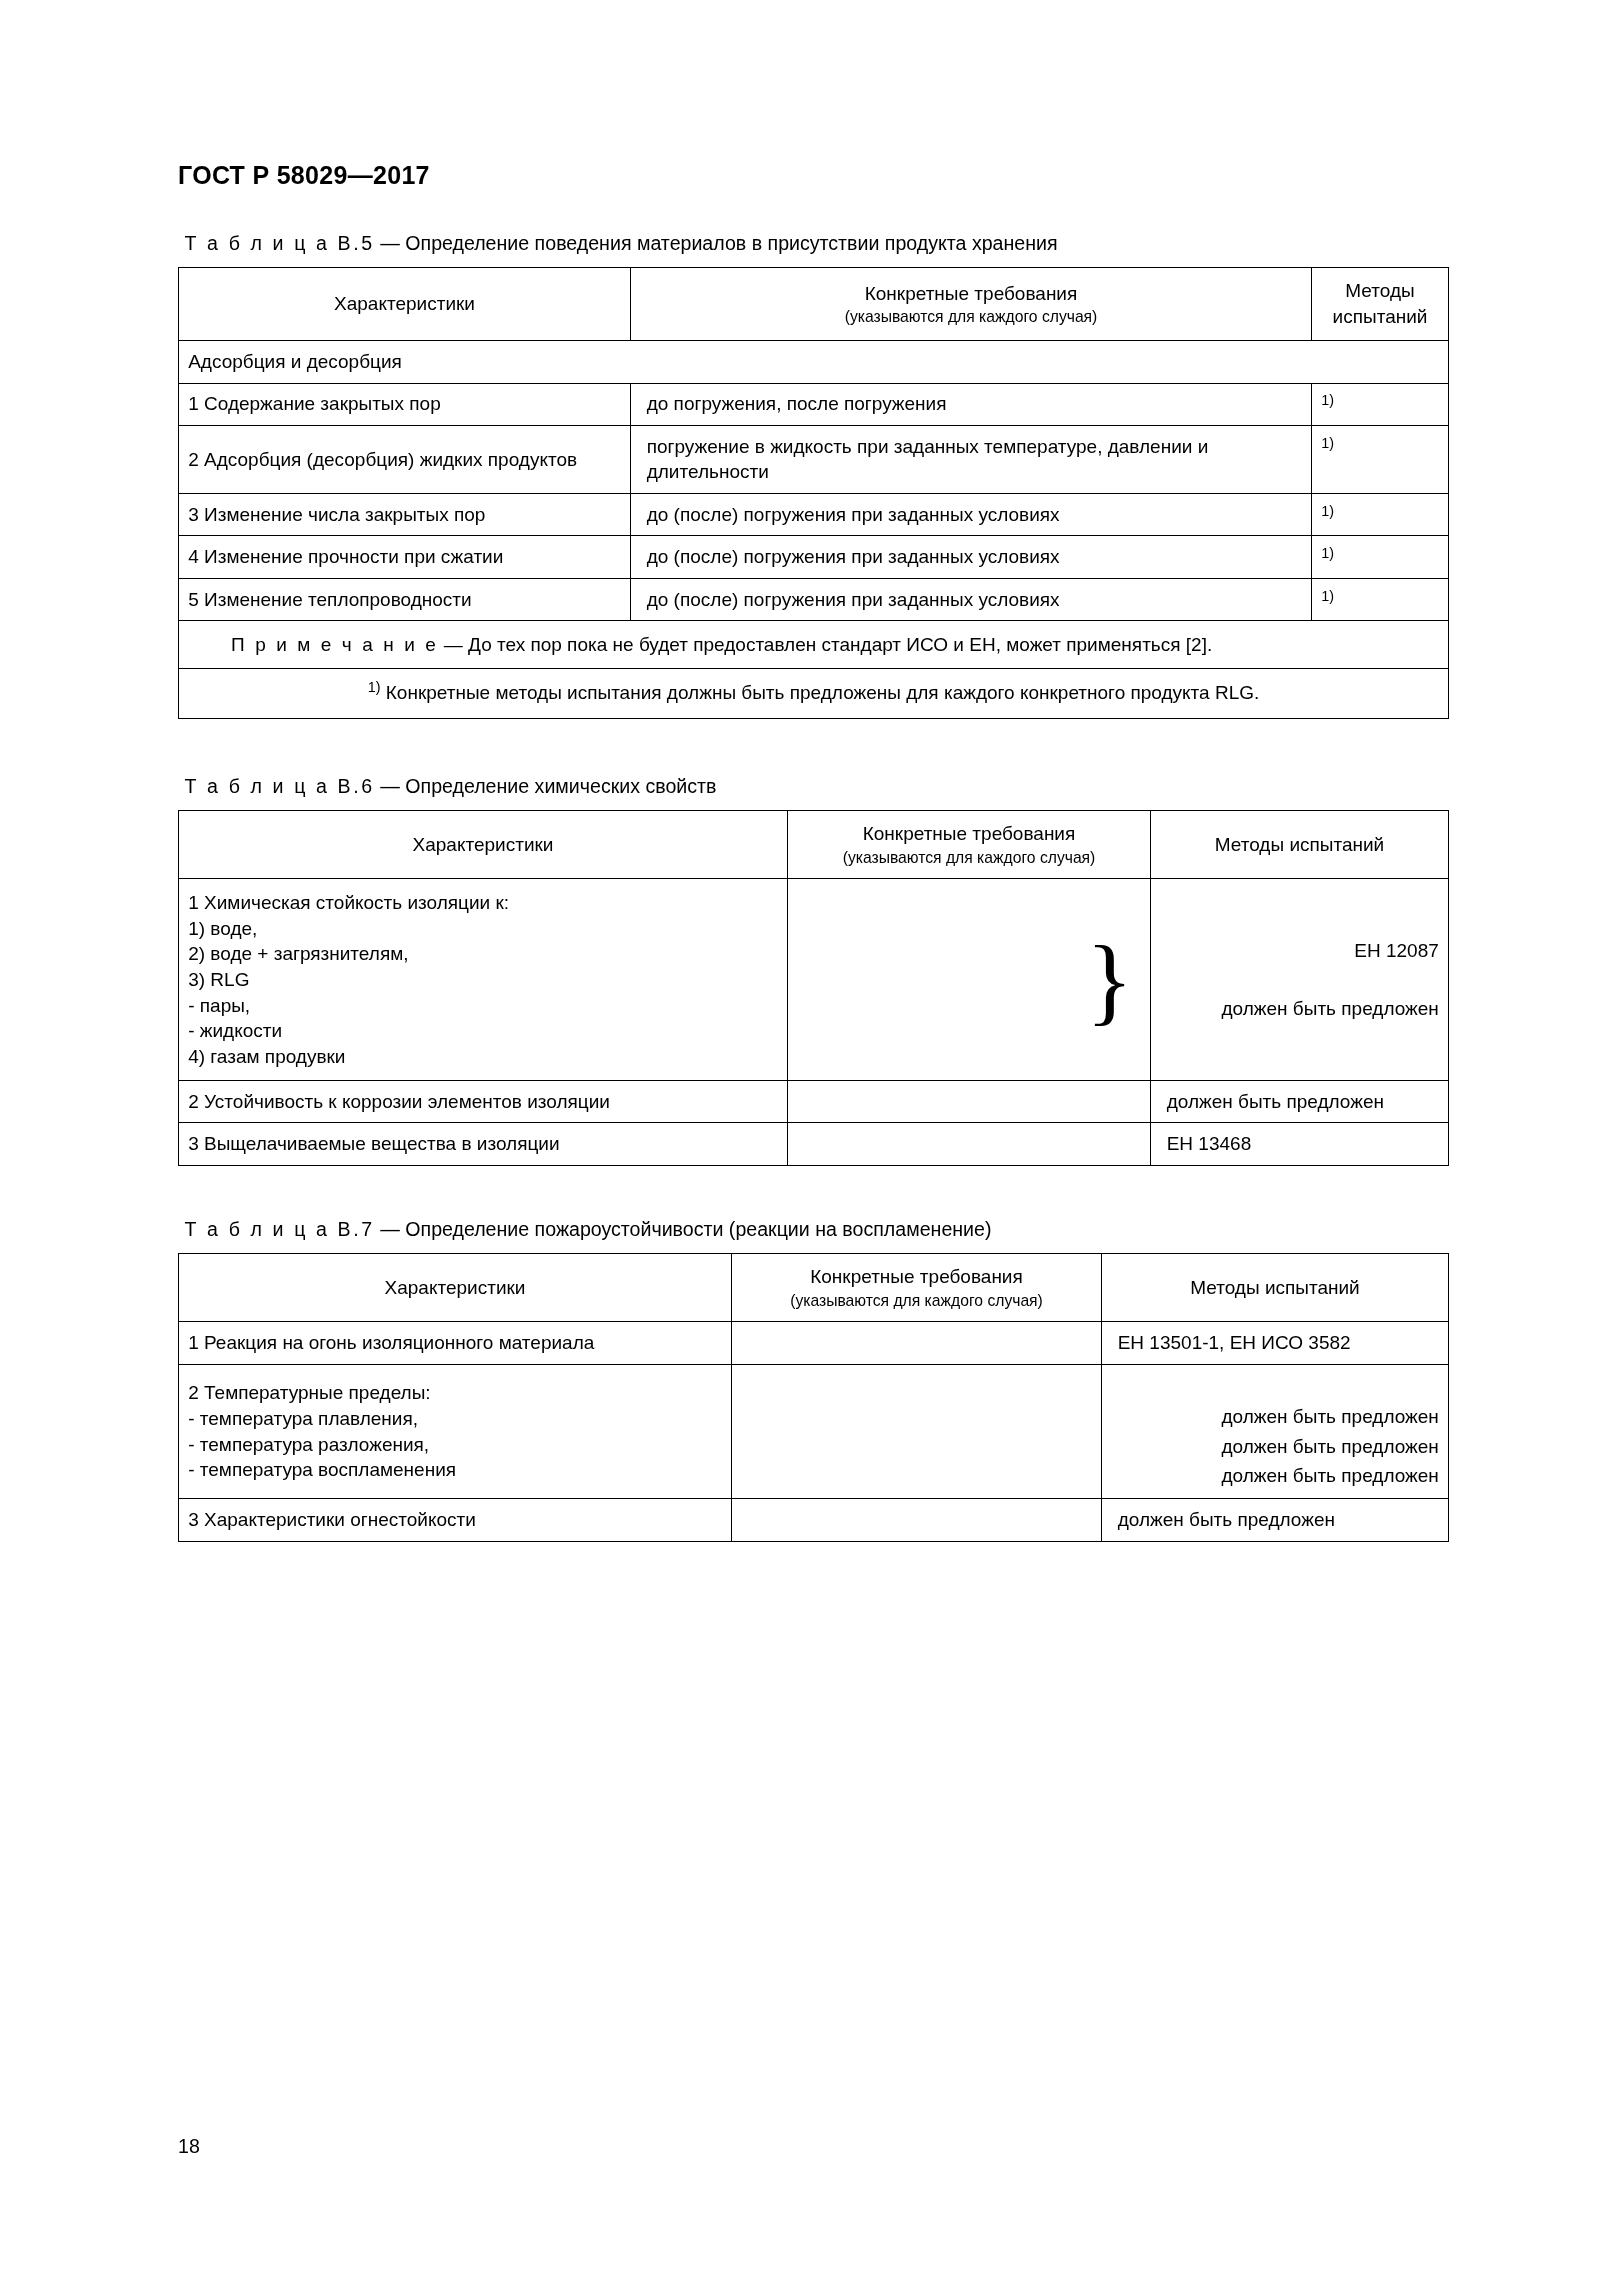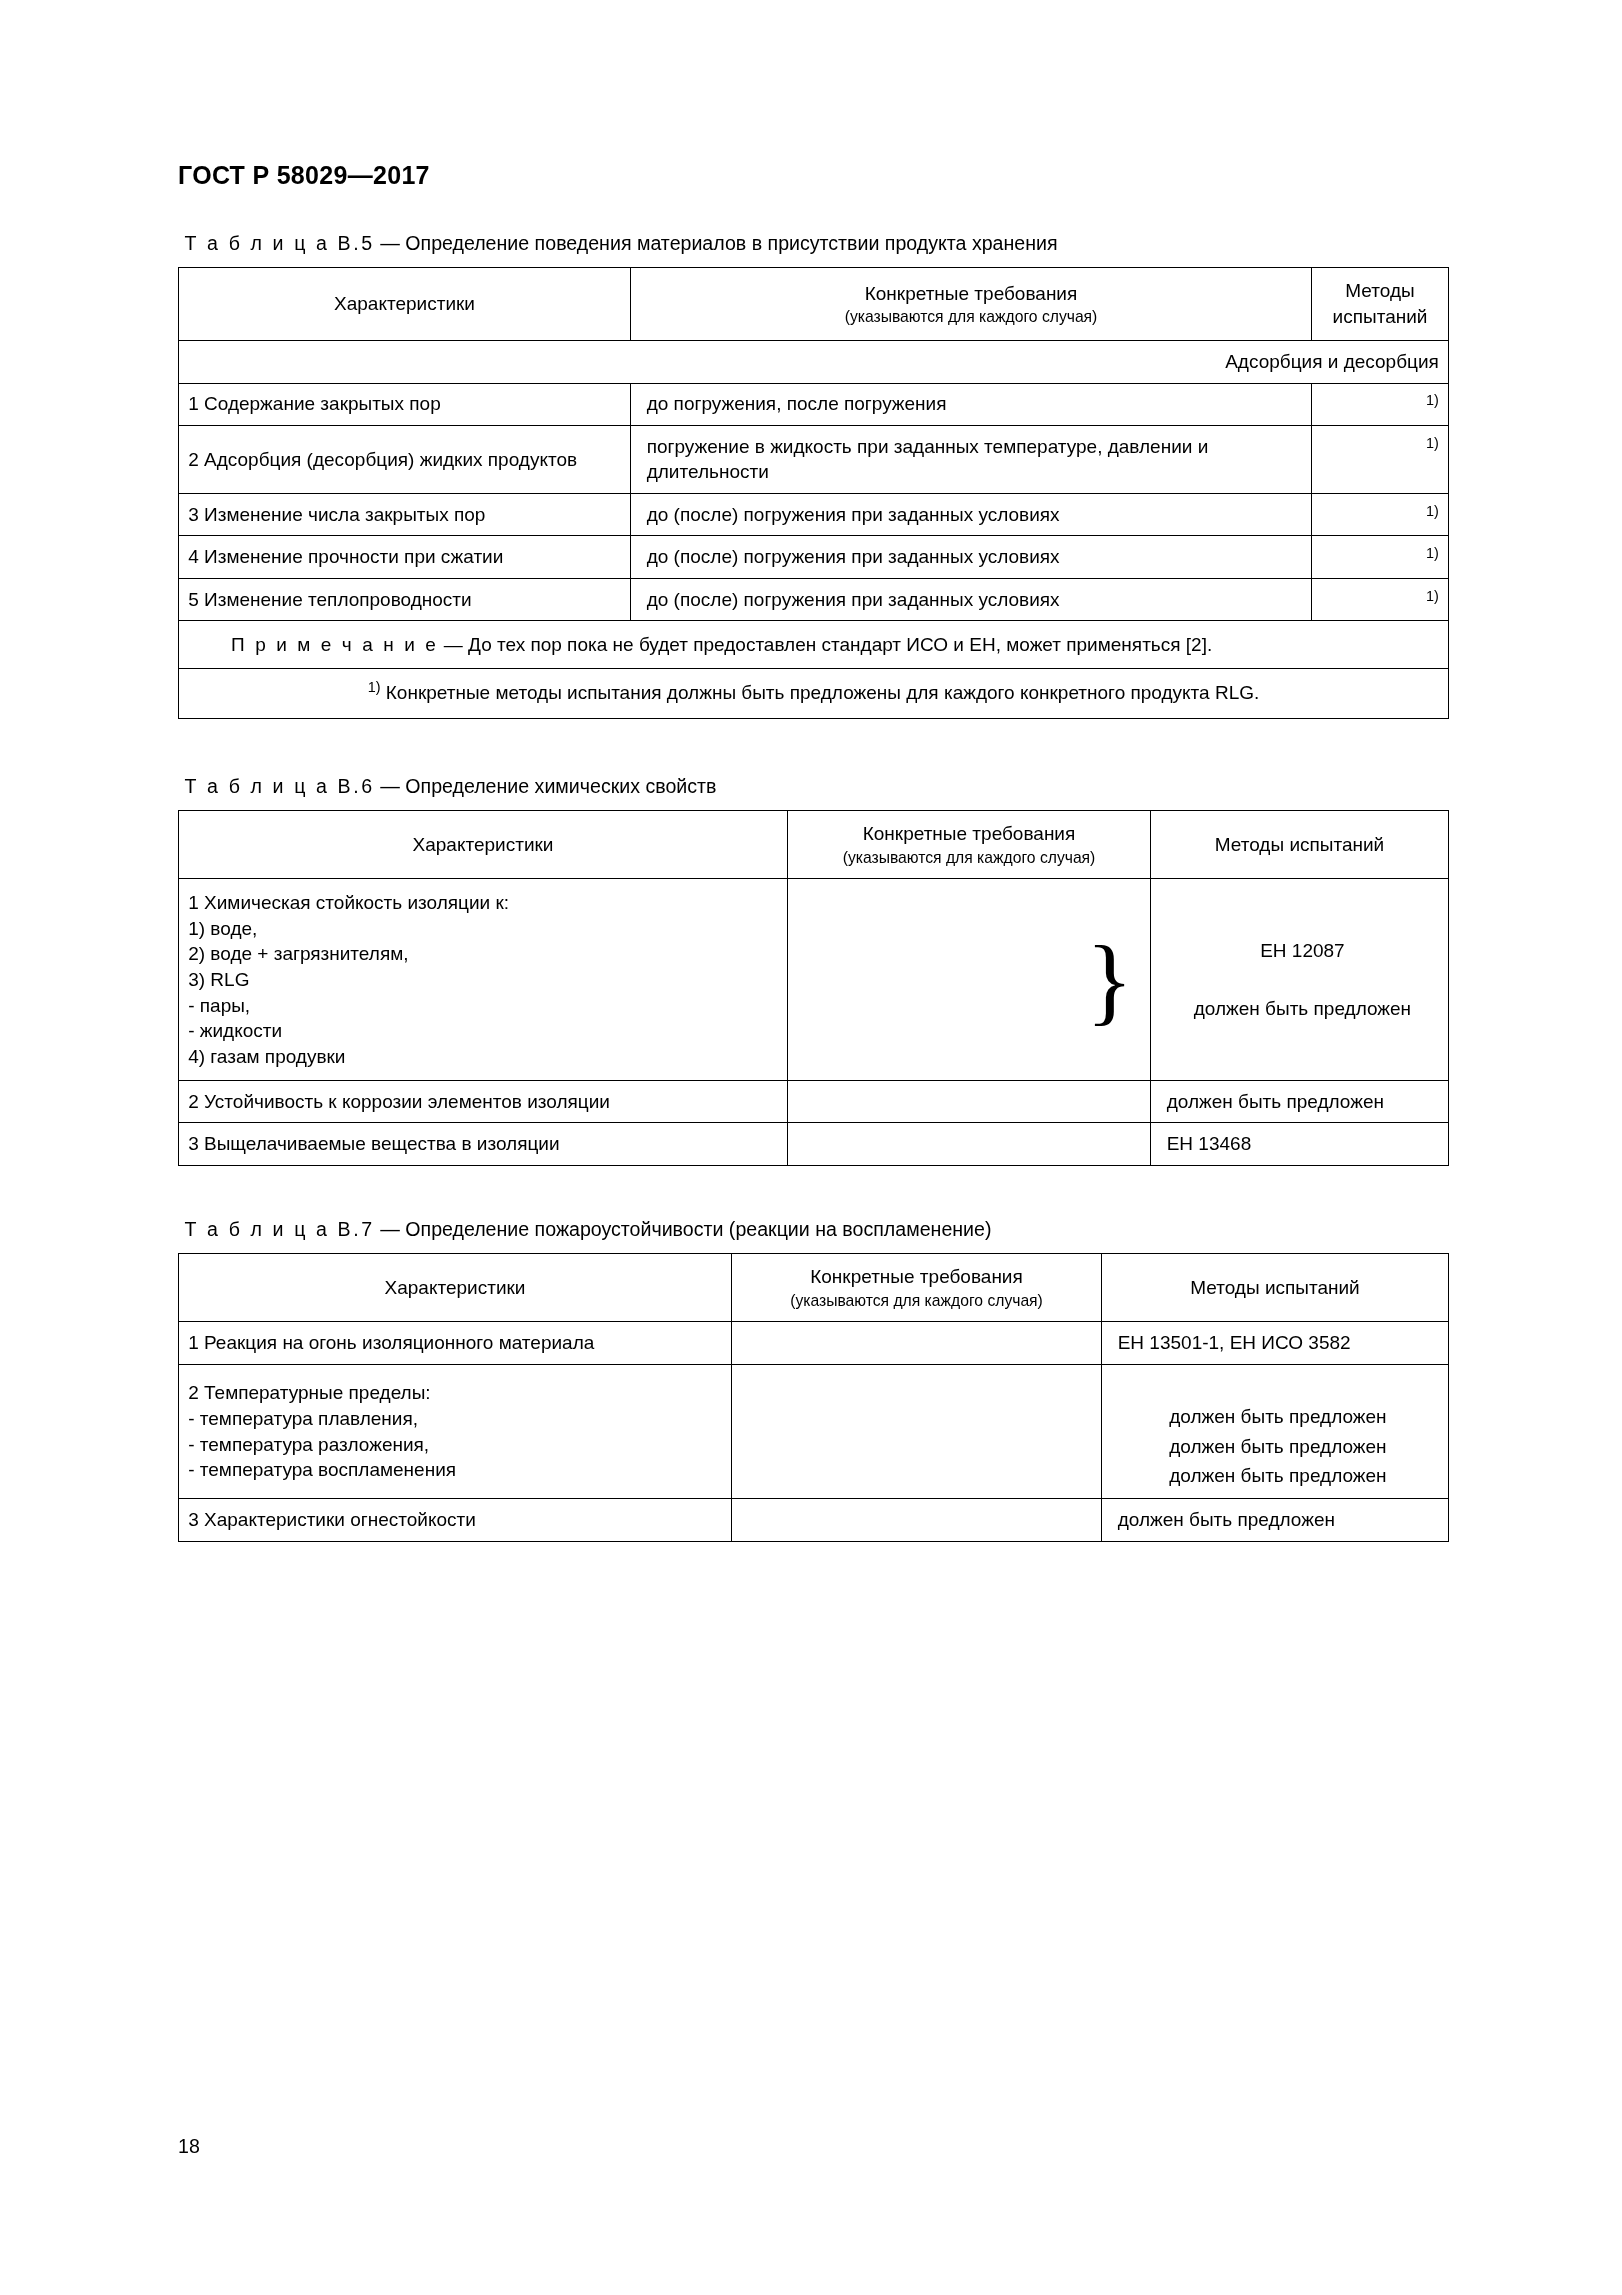--- a/index.html
+++ b/index.html
@@ -49,21 +49,21 @@
     width: 1269px;
     table-layout: fixed;
   }
   table td {
     border: 1.3px solid #000000;
     font-size: 19px;
     vertical-align: middle;
     padding: 7.9px 9.2px;
     line-height: 1.35;
   }
-  .c { text-align: right; }
+  .c { text-align: left; }
   .l { text-align: left; }
   .sub { font-size: 15.7px; }
   .sup {
     font-size: 14.4px;
     vertical-align: super;
   }
   .head-cell {
     text-align: center;
     padding: 10.5px 6.5px;
   }
@@ -95,21 +95,21 @@
     right: 17px;
     top: 50%;
     transform: translateY(-50%);
     font-size: 98px;
     line-height: 0.9;
     font-family: "Liberation Serif", serif;
     font-weight: 300;
   }
   .methods-multi {
     white-space: pre-line;
-    text-align: center;
+    text-align: right;
     padding-left: 15px;
     line-height: 1.55;
   }
   .cell-pad-left { padding-left: 15.7px; }
   .pagenum {
     position: absolute;
     left: 178px;
     top: 2119px;
     font-size: 19.6px;
   }

